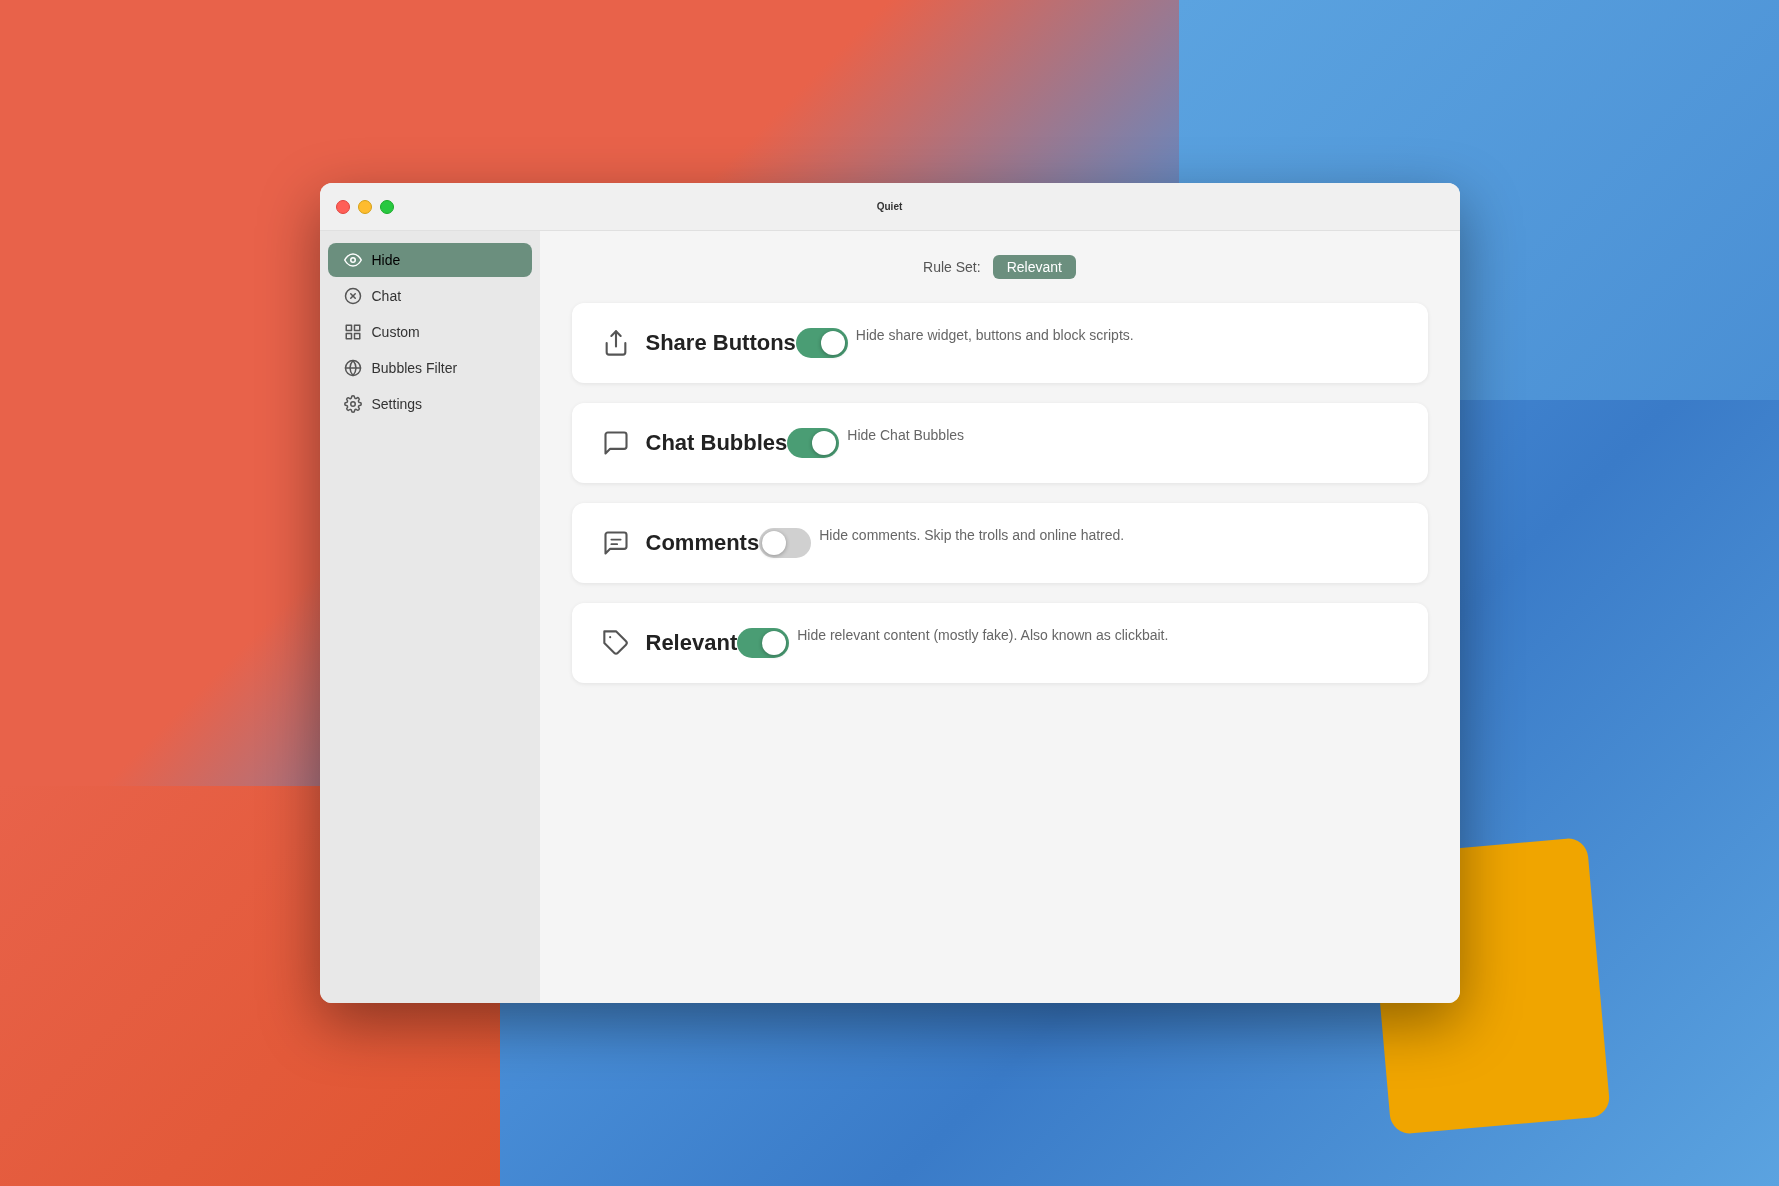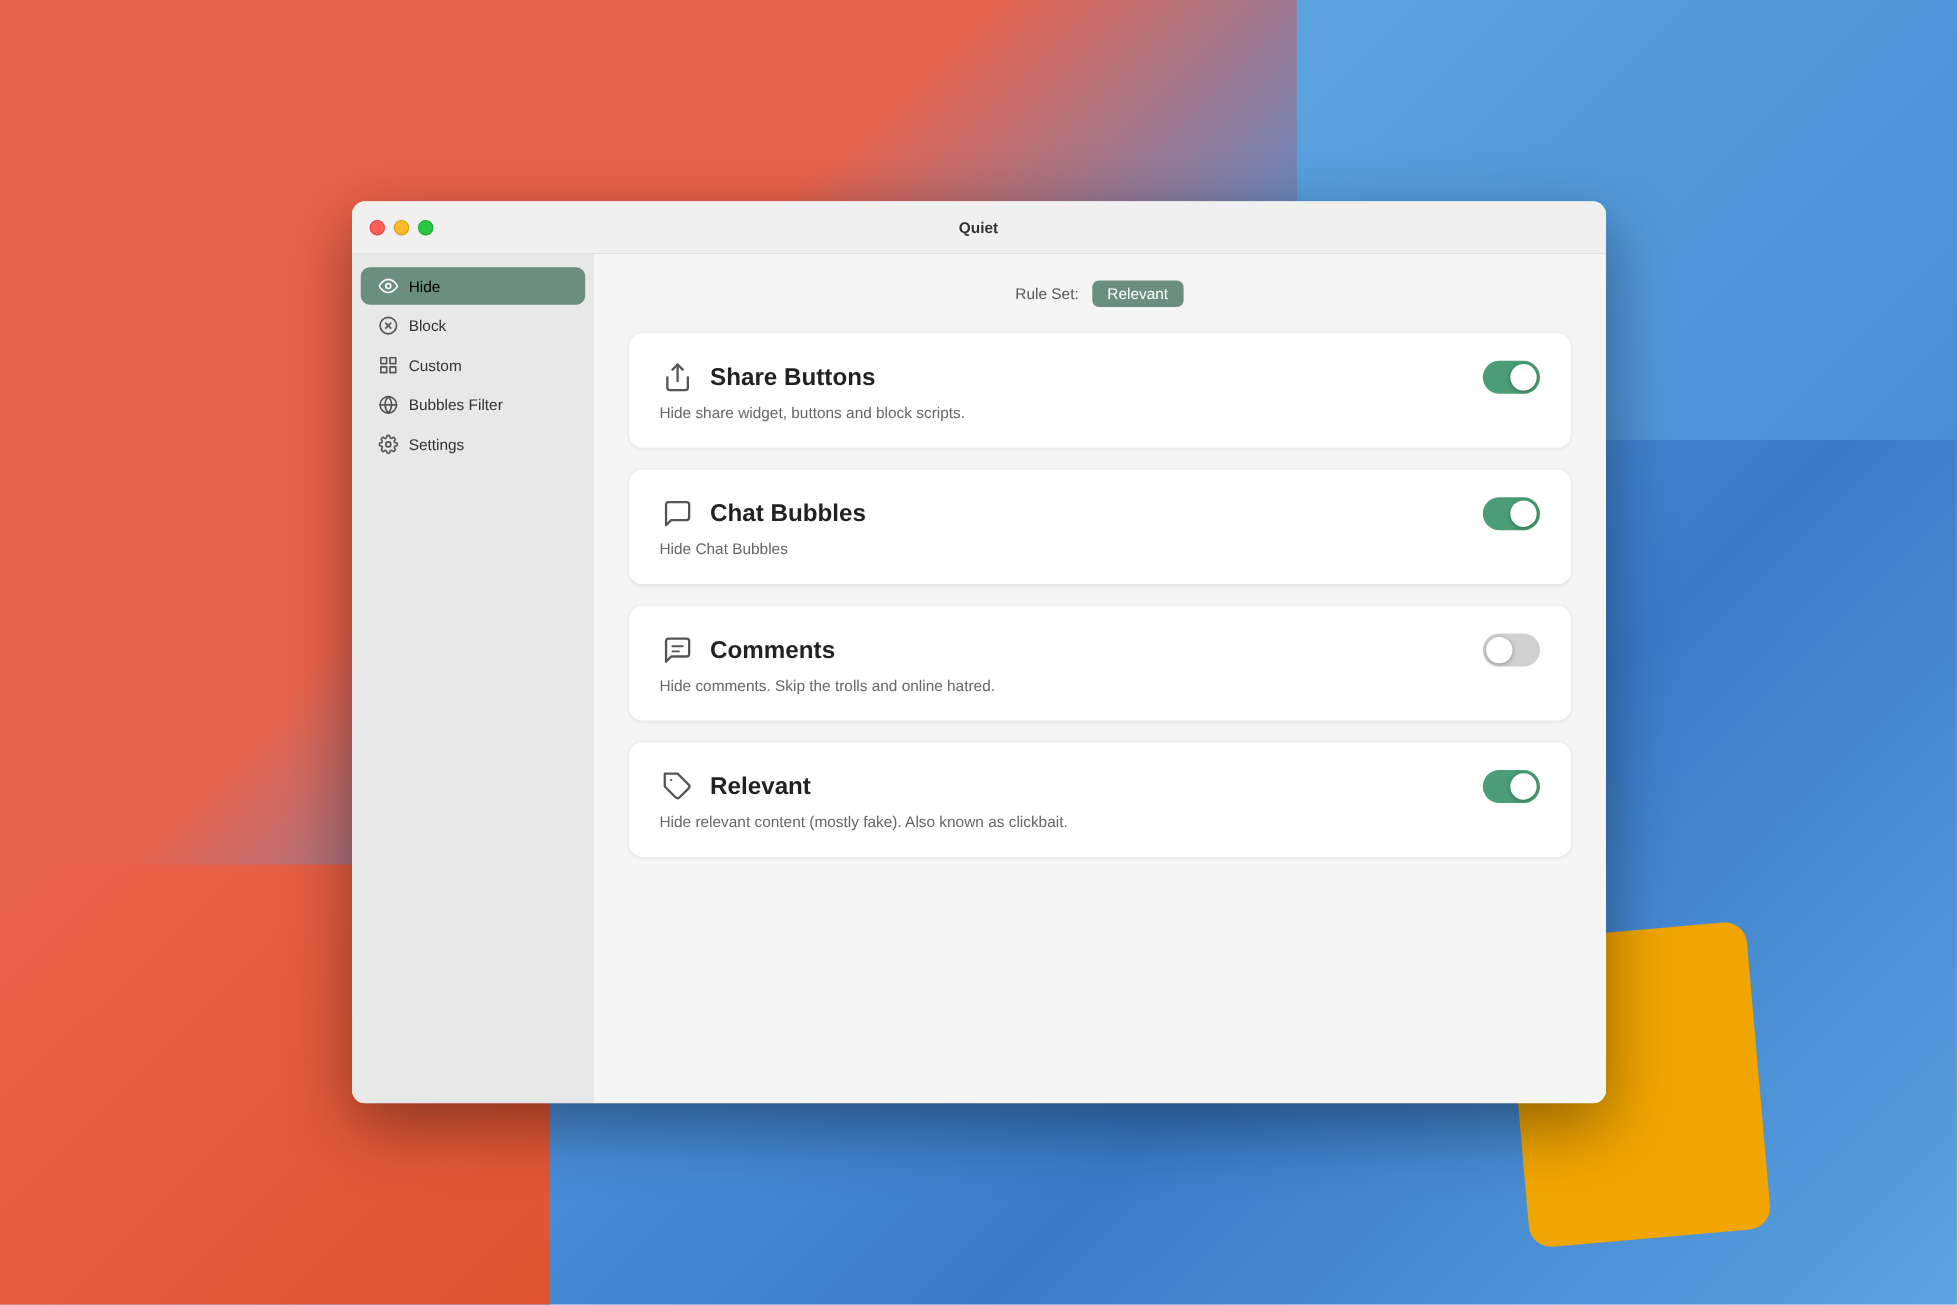--- a/index.html
+++ b/index.html
@@ -86,21 +86,21 @@
     .traffic-light {
       width: 14px;
       height: 14px;
       border-radius: 50%;
     }
     .traffic-light.close { background: #ff5f57; border: 1px solid #e0443e; }
     .traffic-light.minimize { background: #febc2e; border: 1px solid #d4a017; }
     .traffic-light.maximize { background: #28c840; border: 1px solid #1aab29; }
 
     .window-title {
-      font-size: 14px;
+      font-size: 10px;
       font-weight: 600;
       color: #333;
     }
 
     
     .window-body {
       display: flex;
       flex: 1;
       overflow: hidden;
     }
@@ -182,21 +182,20 @@
       flex-direction: column;
       gap: 20px;
     }
 
     .card {
       background: white;
       border-radius: 12px;
       padding: 24px 28px;
       box-shadow: 0 1px 4px rgba(0,0,0,0.08);
       display: flex;
-      flex-direction: column;
       gap: 8px;
     }
 
     .card-header {
       display: flex;
       align-items: center;
       justify-content: space-between;
     }
 
     .card-title-group {
@@ -307,21 +306,21 @@
       </div>
 
       <div class="sidebar-item">
         <span class="sidebar-icon">
           <svg viewBox="0 0 24 24" fill="none" stroke="#555" stroke-width="2" stroke-linecap="round" stroke-linejoin="round" width="18" height="18">
             <circle cx="12" cy="12" r="10"></circle>
             <line x1="15" y1="9" x2="9" y2="15"></line>
             <line x1="9" y1="9" x2="15" y2="15"></line>
           </svg>
         </span>
-        <span>Block</span>
+        <span>Chat</span>
       </div>
 
       <div class="sidebar-item">
         <span class="sidebar-icon">
           <svg viewBox="0 0 24 24" fill="none" stroke="#555" stroke-width="2" stroke-linecap="round" stroke-linejoin="round" width="18" height="18">
             <rect x="3" y="3" width="7" height="7"></rect>
             <rect x="14" y="3" width="7" height="7"></rect>
             <rect x="3" y="14" width="7" height="7"></rect>
             <rect x="14" y="14" width="7" height="7"></rect>
           </svg>

